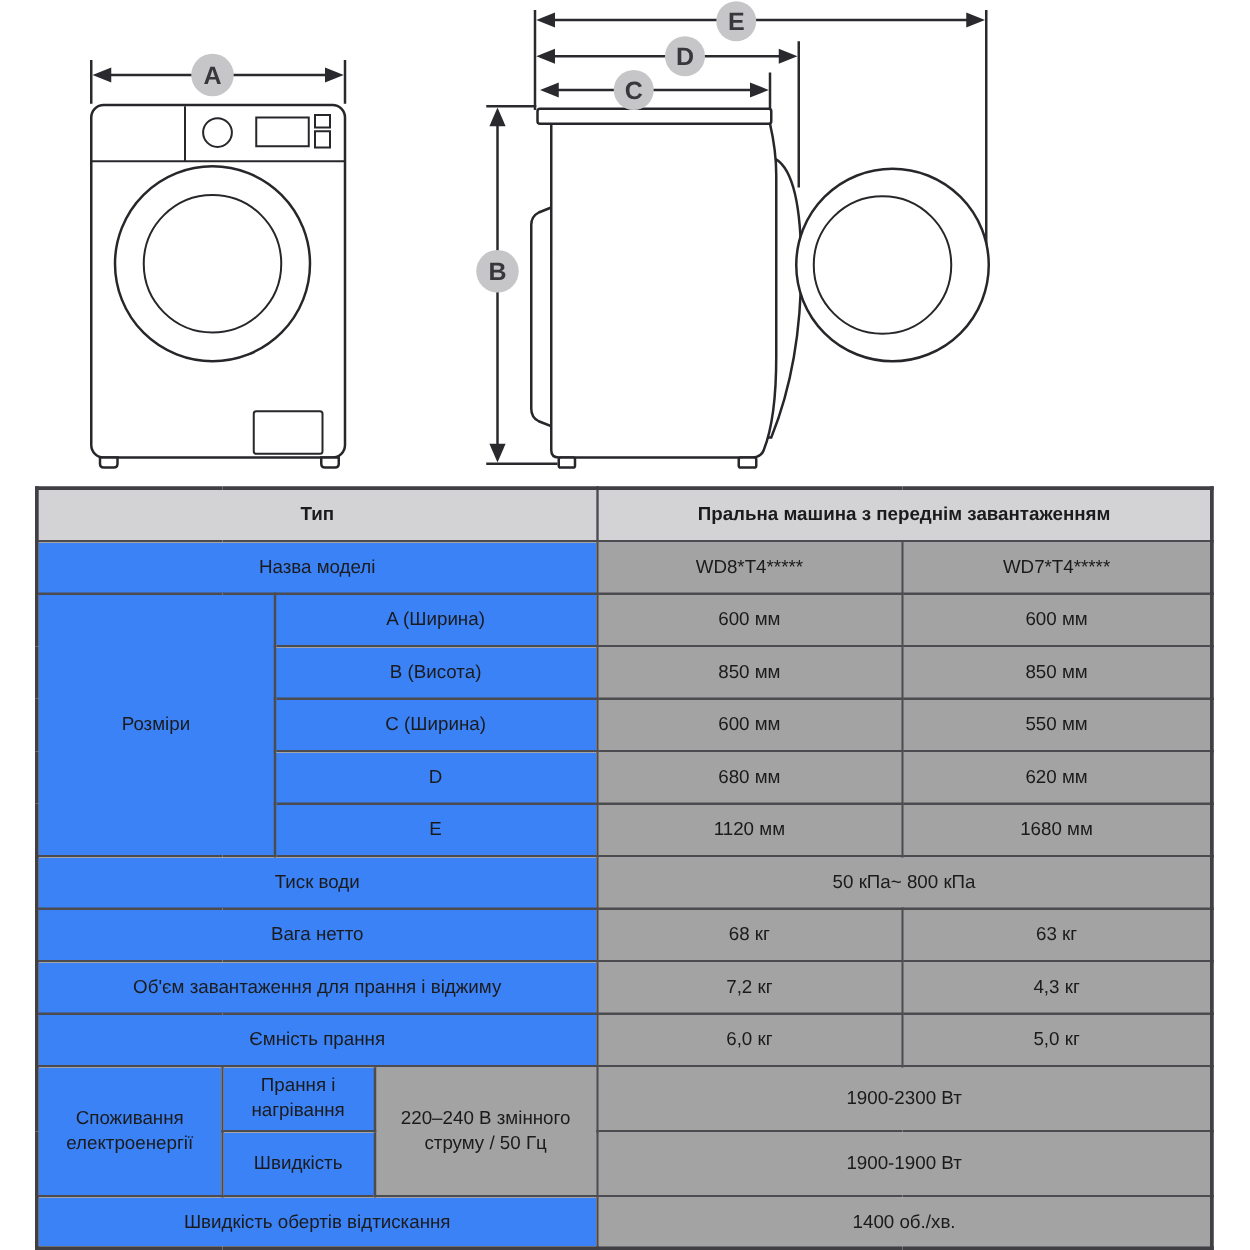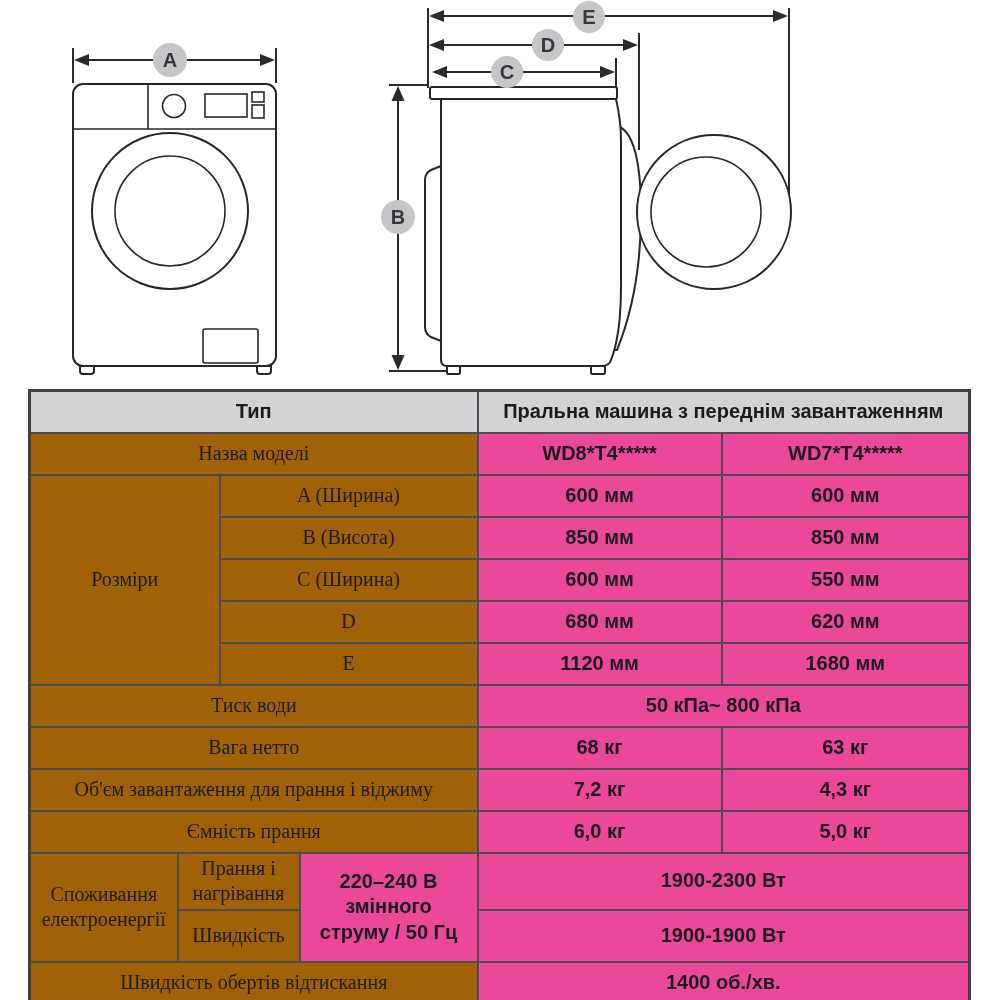--- a/index.html
+++ b/index.html
@@ -9,25 +9,25 @@
   .diagram .outline{fill:#ffffff;stroke:#27272b;stroke-width:2;}
   .diagram .thin{fill:none;stroke:#27272b;stroke-width:1.6;}
   .diagram .dim{stroke:#2a2a2e;stroke-width:2;fill:none;}
   .diagram .arrow{fill:#2a2a2e;stroke:none;}
   .diagram .lblc{fill:#c6c6c9;stroke:none;}
   .diagram .lblt{font:bold 20px "Liberation Sans","DejaVu Sans",sans-serif;fill:#38383c;
                  text-anchor:middle;}
   table.spec{position:absolute;left:28px;top:389px;width:942px;border-collapse:collapse;
              table-layout:fixed;border:3px solid #3f3f44;}
   table.spec td{border:2px solid #4b4b50;text-align:center;vertical-align:middle;
-                font-size:20px;color:#1b1b1d;padding:2px 8px;line-height:1.28;
+                font-size:15px;color:#1b1b1d;padding:2px 8px;line-height:1.28;
                 overflow:hidden;}
   td.hdr{background:#d3d3d5;font-weight:bold;}
-  td.lab{background:#a16207;font-family:Liberation Serif, serif;}
-  td.val{background:#ec4899;font-weight:bold;}
+  td.lab{background:#3b82f6;}
+  td.val{background:#a3a3a3;}
   tr.r{height:42px;}
   tr.t{height:52px;}
 </style>
 </head>
 <body>
 
 <div class="page">
 
   <svg class="diagram" width="1000" height="390" viewBox="0 0 1000 390">
 

